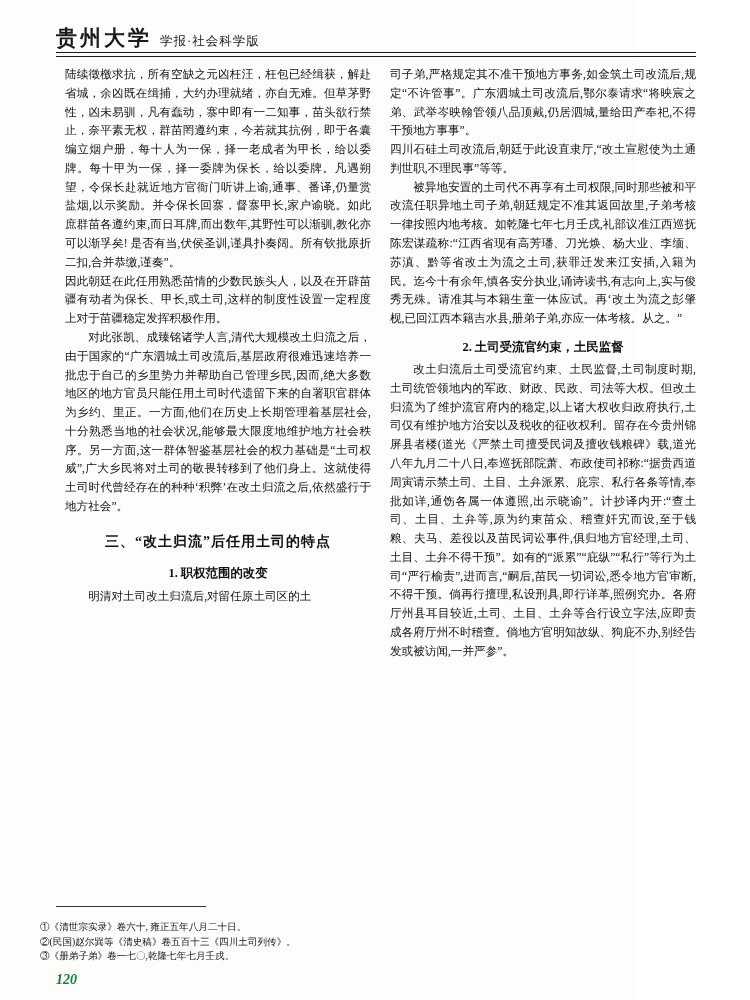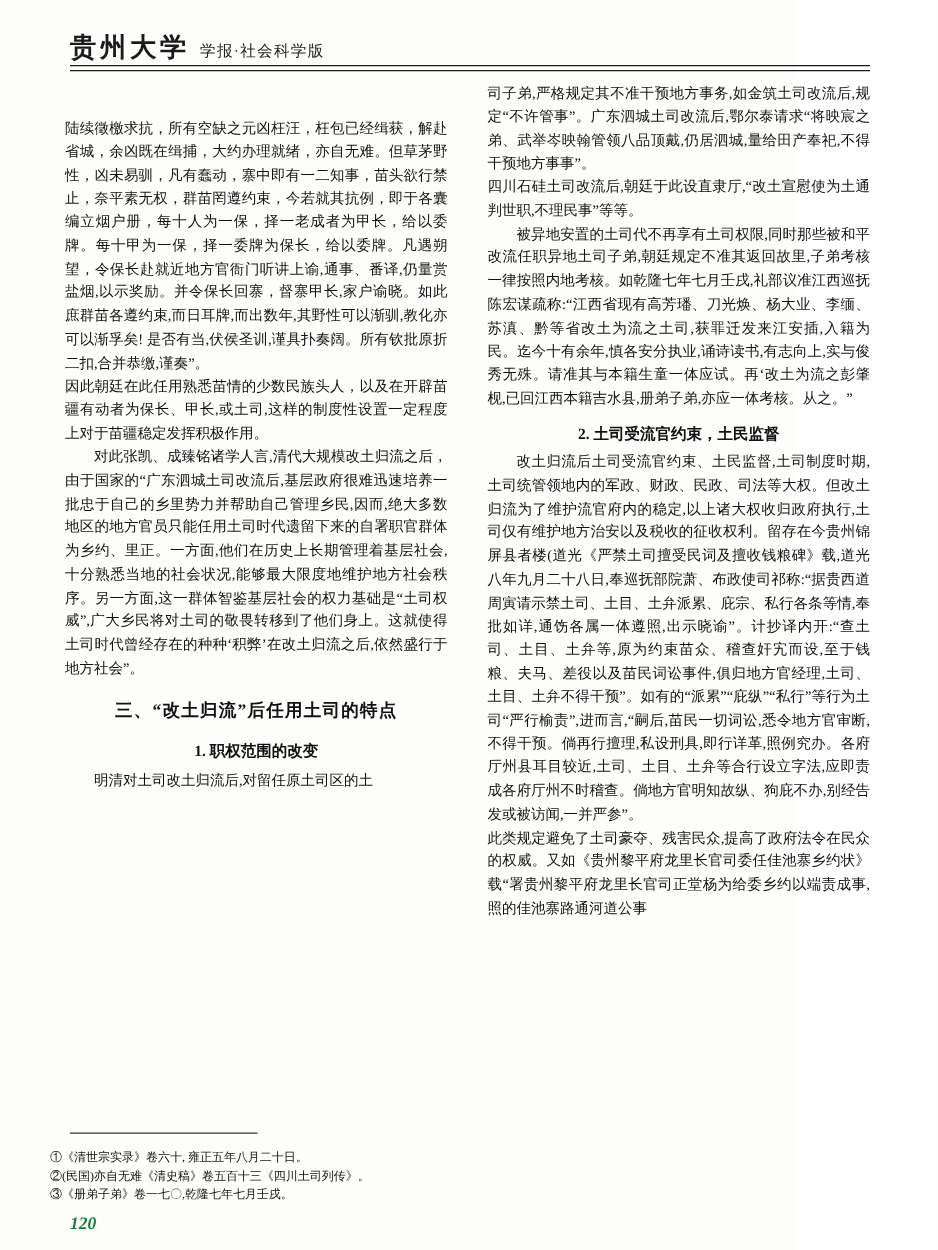--- a/index.html
+++ b/index.html
@@ -67,21 +67,21 @@
   .col {
     position: absolute;
     top: 66px;
     width: 306px;
     font-size: 11.6px;
     line-height: 1.62;
     text-align: justify;
     text-justify: inter-ideograph;
     color: #111;
   }
-  .col-left { left: 52px; margin-top: 28px; }
+  .col-left { left: 65px; }
   .col-right { left: 390px; }
 
   p {
     margin: 0;
   }
   .indent2 { text-indent: 2em; }
   .noindent { text-indent: 0; }
 
   h2.section {
     font-size: 14px;
@@ -159,24 +159,23 @@
   </div>
 
   <div class="col col-right">
     <p class="noindent">司子弟,严格规定其不准干预地方事务,如金筑土司改流后,规定“不许管事”。广东泗城土司改流后,鄂尔泰请求“将映宸之弟、武举岑映翰管领八品顶戴,仍居泗城,量给田产奉祀,不得干预地方事事”。</p>
     <p class="noindent">四川石硅土司改流后,朝廷于此设直隶厅,“改土宣慰使为土通判世职,不理民事”等等。</p>
     <p class="indent2">被异地安置的土司代不再享有土司权限,同时那些被和平改流任职异地土司子弟,朝廷规定不准其返回故里,子弟考核一律按照内地考核。如乾隆七年七月壬戌,礼部议准江西巡抚陈宏谋疏称:“江西省现有高芳璠、刀光焕、杨大业、李缅、苏滇、黔等省改土为流之土司,获罪迁发来江安插,入籍为民。迄今十有余年,慎各安分执业,诵诗读书,有志向上,实与俊秀无殊。请准其与本籍生童一体应试。再‘改土为流之彭肇枧,已回江西本籍吉水县,册弟子弟,亦应一体考核。从之。”</p>
 
     <h3 class="subsection-right">2. 土司受流官约束，土民监督</h3>
 
     <p class="indent2">改土归流后土司受流官约束、土民监督,土司制度时期,土司统管领地内的军政、财政、民政、司法等大权。但改土归流为了维护流官府内的稳定,以上诸大权收归政府执行,土司仅有维护地方治安以及税收的征收权利。留存在今贵州锦屏县者楼(道光《严禁土司擅受民词及擅收钱粮碑》载,道光八年九月二十八日,奉巡抚部院萧、布政使司祁称:“据贵西道周寅请示禁土司、土目、土弁派累、庇宗、私行各条等情,奉批如详,通饬各属一体遵照,出示晓谕”。计抄译内开:“查土司、土目、土弁等,原为约束苗众、稽查奸宄而设,至于钱粮、夫马、差役以及苗民词讼事件,俱归地方官经理,土司、土目、土弁不得干预”。如有的“派累”“庇纵”“私行”等行为土司“严行榆责”,进而言,“嗣后,苗民一切词讼,悉令地方官审断,不得干预。倘再行擅理,私设刑具,即行详革,照例究办。各府厅州县耳目较近,土司、土目、土弁等合行设立字法,应即责成各府厅州不时稽查。倘地方官明知故纵、狗庇不办,别经告发或被访闻,一并严参”。</p>
-    <p class="noindent">此类规定避免了土司豪夺、残害民众,提高了政府法令在民众的权威。又如《贵州黎平府龙里长官司委任佳池寨乡约状》载“署贵州黎平府龙里长官司正堂杨为给委乡约以端责成事,照的佳池寨路通河道公事</p>
   </div>
 
   <div class="footnote-rule"></div>
   <div class="footnotes">
     <div>①《清世宗实录》卷六十, 雍正五年八月二十日。</div>
-    <div>②(民国)亦自无难《清史稿》卷五百十三《四川土司列传》。</div>
+    <div>②(民国)赵尔巽等《清史稿》卷五百十三《四川土司列传》。</div>
     <div>③《册弟子弟》卷一七〇,乾隆七年七月壬戌。</div>
   </div>
 
   <div class="pagenum">120</div>
 </div>
 
 </body></html>

